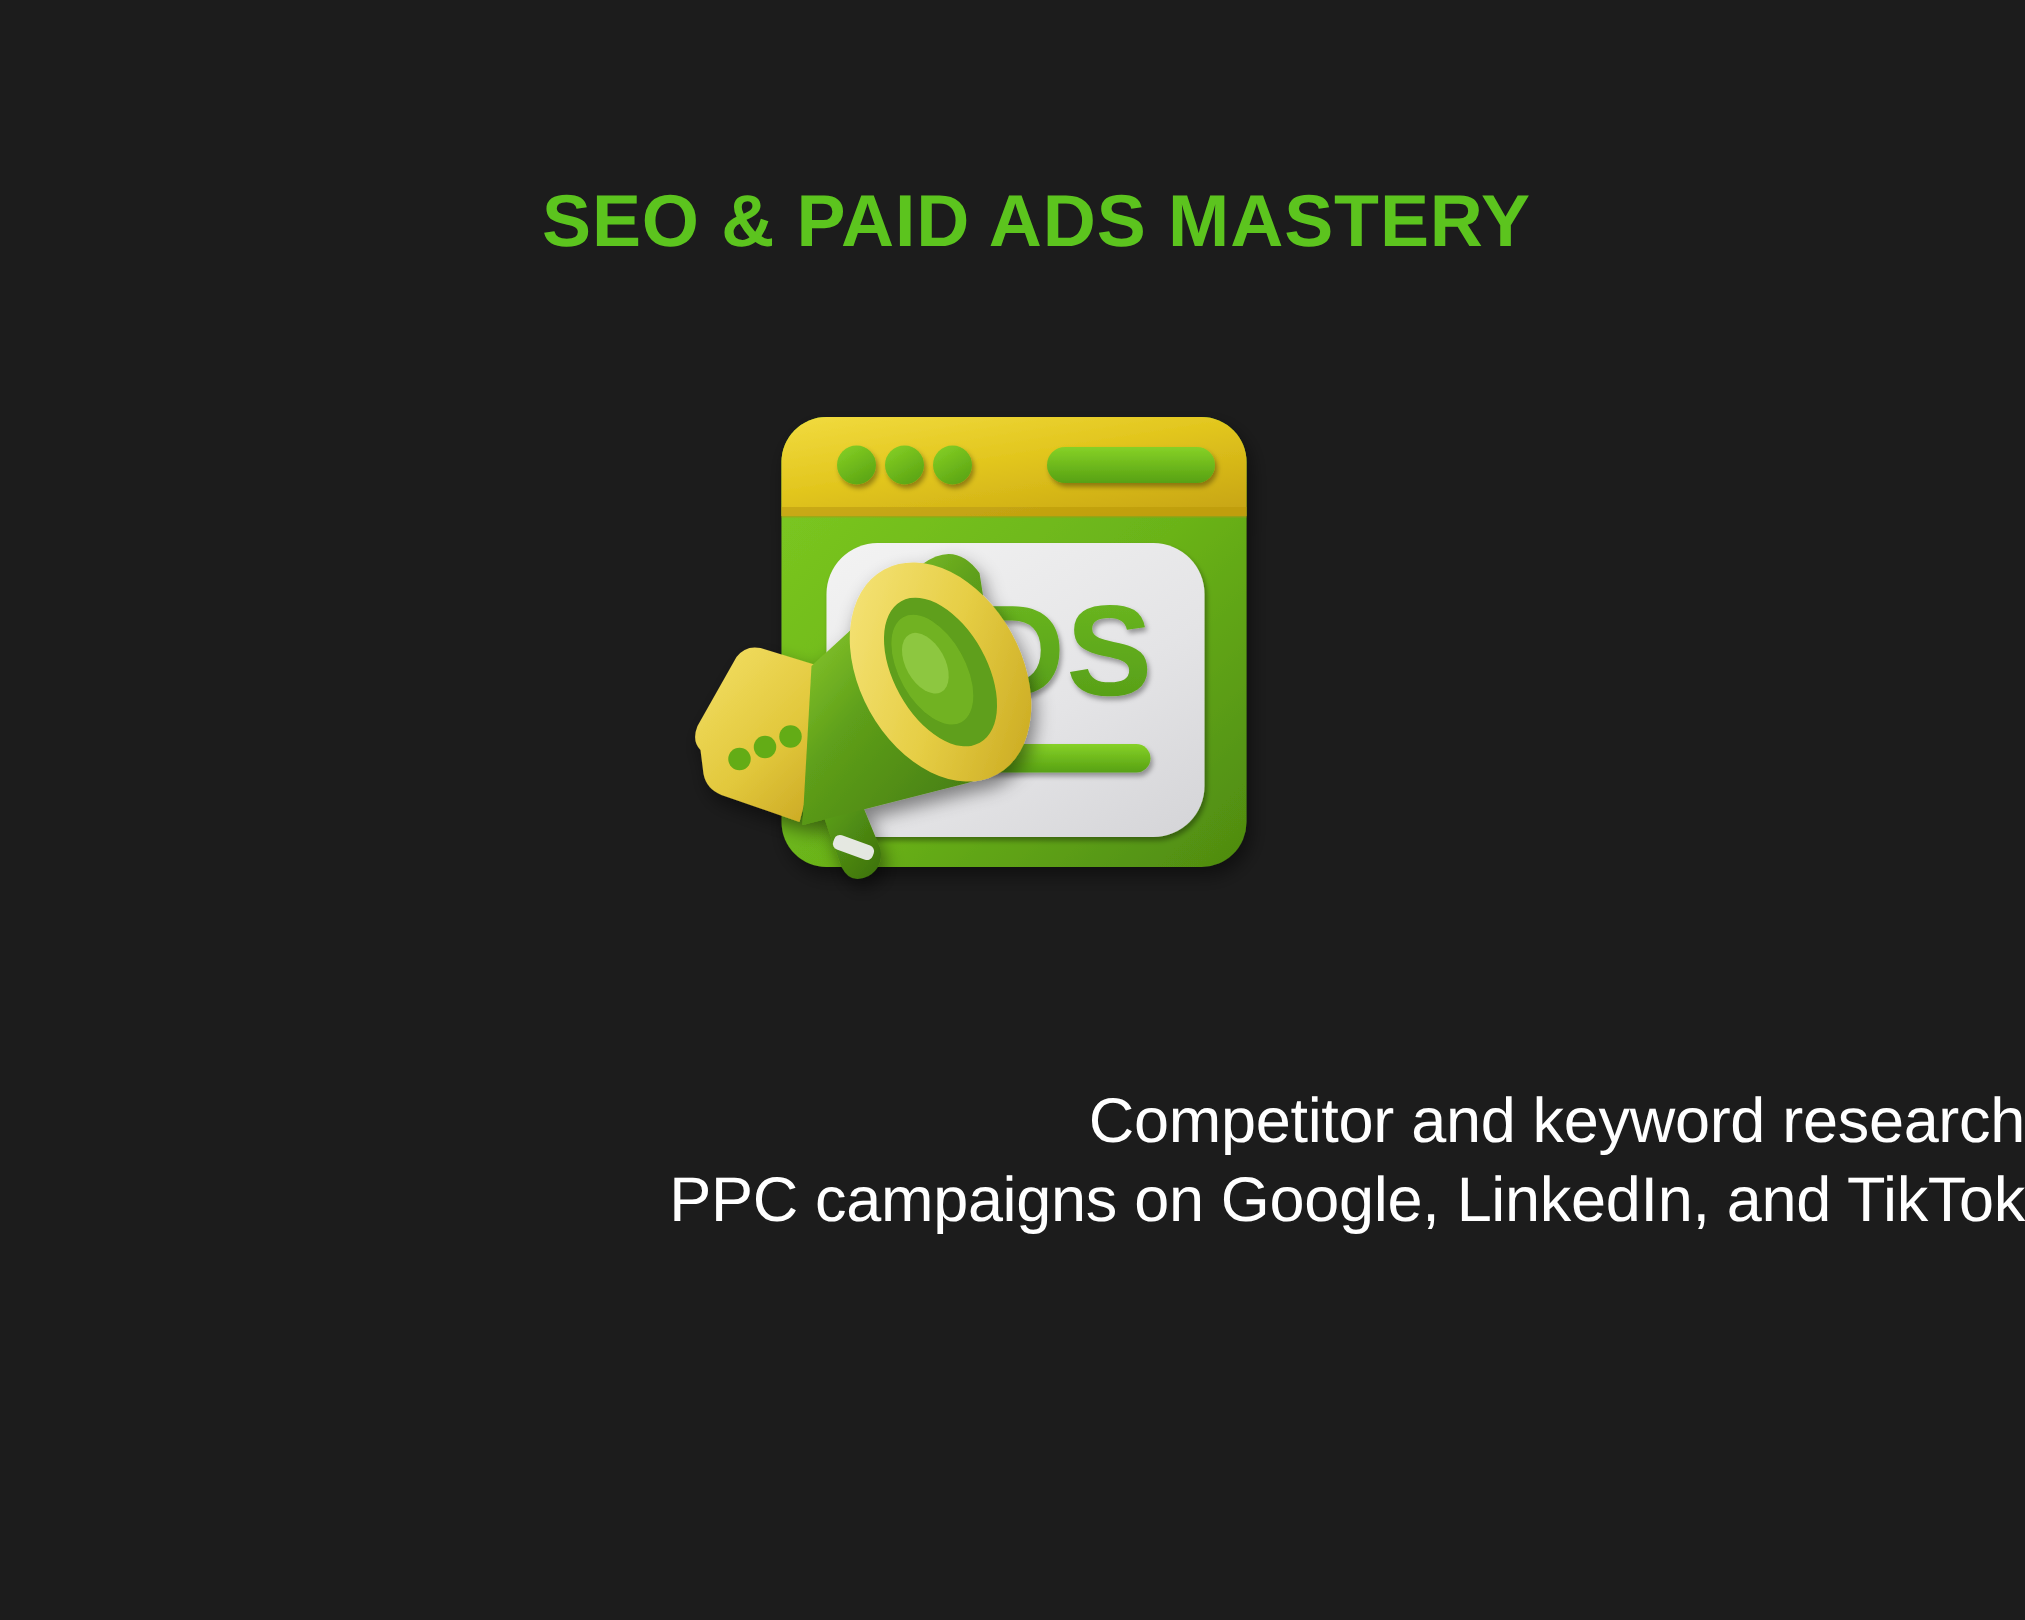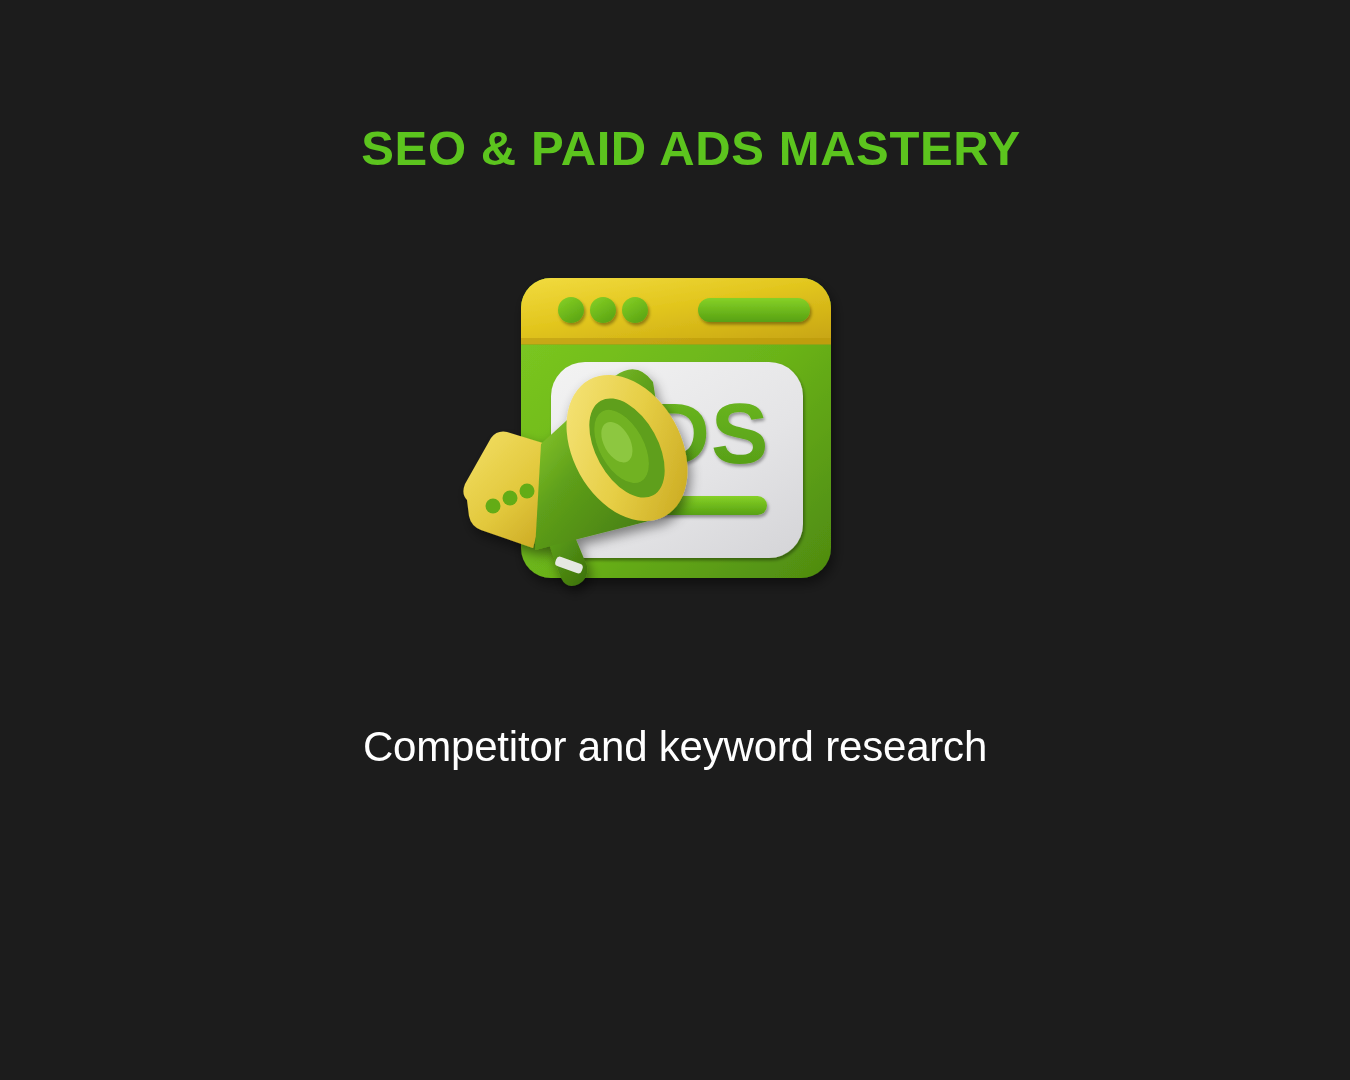--- a/index.html
+++ b/index.html
@@ -58,21 +58,21 @@
     width: 440px;
     height: 400px;
   }
 
   
   .body-copy {
     position: absolute;
     top: 720px;
     left: 0;
     width: 1350px;
-    text-align: center;
+    text-align: right;
     color: #FFFFFF;
     font-family: "Liberation Sans", sans-serif;
     font-size: 42px;
     font-weight: 400;
     line-height: 53px;
     letter-spacing: -0.2px;
   }
   .body-copy .line {
     display: block;
     white-space: nowrap;
@@ -187,15 +187,16 @@
           <ellipse cx="172" cy="200" rx="31" ry="54" fill="#5E9F1A"></ellipse>
           <ellipse cx="168" cy="196" rx="22" ry="40" fill="#74B524" opacity="0.85"></ellipse>
           <ellipse cx="166" cy="190" rx="13" ry="22" fill="#97CE4B" opacity="0.75"></ellipse>
         </g>
       </g>
     </svg>
   </div>
 
   <div class="body-copy" style="color: rgb(255, 255, 255);">
     <span class="line">Competitor and keyword research</span>
+    <span class="line">PPC campaigns on Google, LinkedIn, and TikTok</span>
   </div>
 
 </div>
 
 </body></html>

